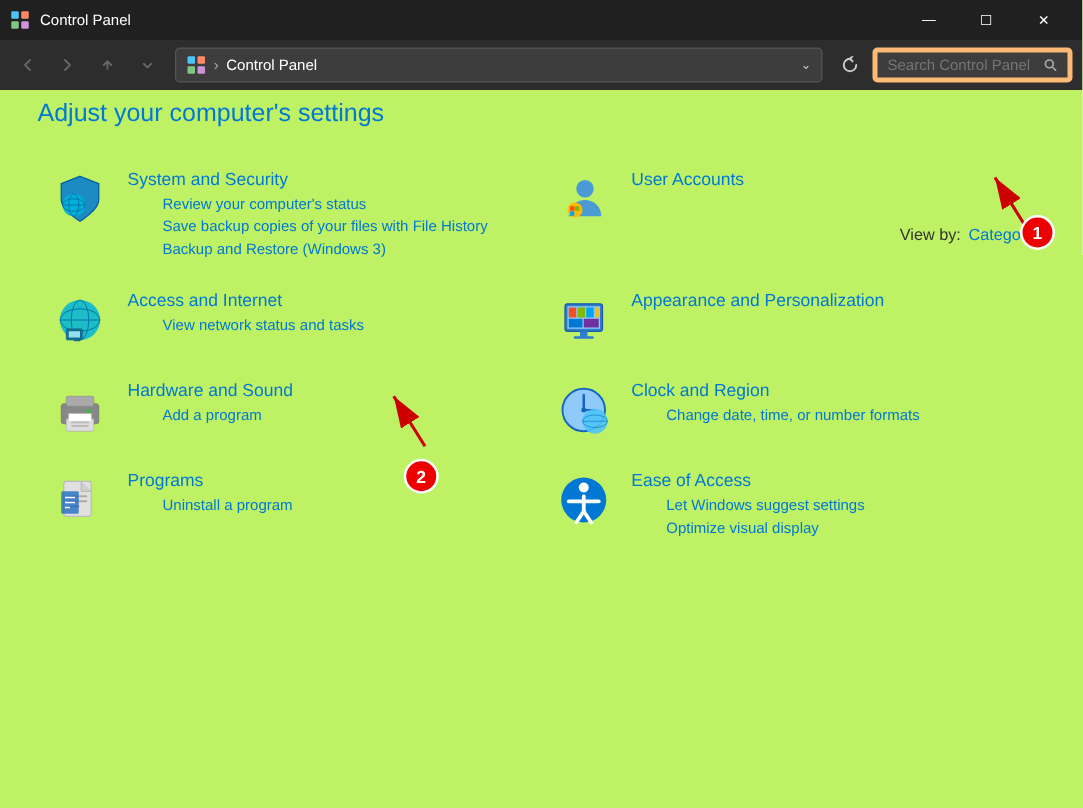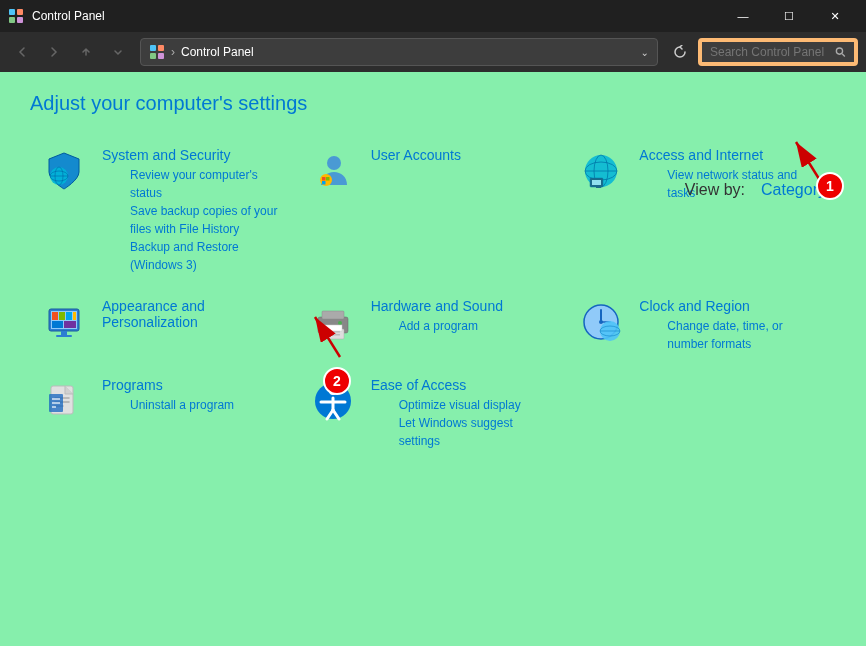--- a/index.html
+++ b/index.html
@@ -123,56 +123,56 @@
       background: transparent;
       border: none;
       outline: none;
       color: #aaa;
       font-size: 12px;
       width: 100%;
     }
 
     
     .main-content {
-      background: #86efac;
+      background: #bef264;
       height: calc(646px - 72px);
-      padding: 20px 30px;
+      padding: 8px 30px;
       overflow-y: auto;
     }
 
     .page-title {
       color: #0078d4;
       font-size: 20px;
       font-weight: 300;
       margin-bottom: 24px;
     }
 
     .view-by-row {
       position: absolute;
       top: 108px;
       right: 30px;
       display: flex;
       align-items: center;
-      font-size: 16px;
+      font-size: 13px;
       color: #333;
-      gap: 16px;
+      gap: 6px;
       text-align: center;
     }
     .view-by-label { color: #333; }
     .view-by-value {
       color: #0078d4;
       cursor: pointer;
       display: flex;
       align-items: center;
       gap: 2px;
     }
 
     .categories-grid {
       display: grid;
-      grid-template-columns: 1fr 1fr 1fr;
+      grid-template-columns: 1fr 1fr;
       gap: 0;
       margin-top: 10px;
     }
 
     .category-item {
       display: flex;
       align-items: flex-start;
       padding: 8px 10px;
       gap: 14px;
       margin-bottom: 8px;
@@ -479,22 +479,22 @@
             <line x1="9" y1="22" x2="33" y2="22" stroke="#fff" stroke-width="3" stroke-linecap="round"></line>
 
             <line x1="21" y1="18" x2="21" y2="30" stroke="#fff" stroke-width="3" stroke-linecap="round"></line>
 
             <line x1="21" y1="30" x2="15" y2="39" stroke="#fff" stroke-width="3" stroke-linecap="round"></line>
             <line x1="21" y1="30" x2="27" y2="39" stroke="#fff" stroke-width="3" stroke-linecap="round"></line>
           </svg>
         </div>
         <div class="category-content">
           <div class="category-title">Ease of Access</div>
+          <span class="category-link">Let Windows suggest settings</span>
           <span class="category-link">Optimize visual display</span>
-          <span class="category-link">Let Windows suggest settings</span>
         </div>
       </div>
 
     </div>
 
     <svg class="annotation-svg" style="top: 60px; right: 20px; width: 80px; height: 60px;">
       <defs>
         <marker id="arrowhead1" markerWidth="10" markerHeight="7" refX="10" refY="3.5" orient="auto">
           <polygon points="0 0, 10 3.5, 0 7" fill="#cc0000"></polygon>
         </marker>

